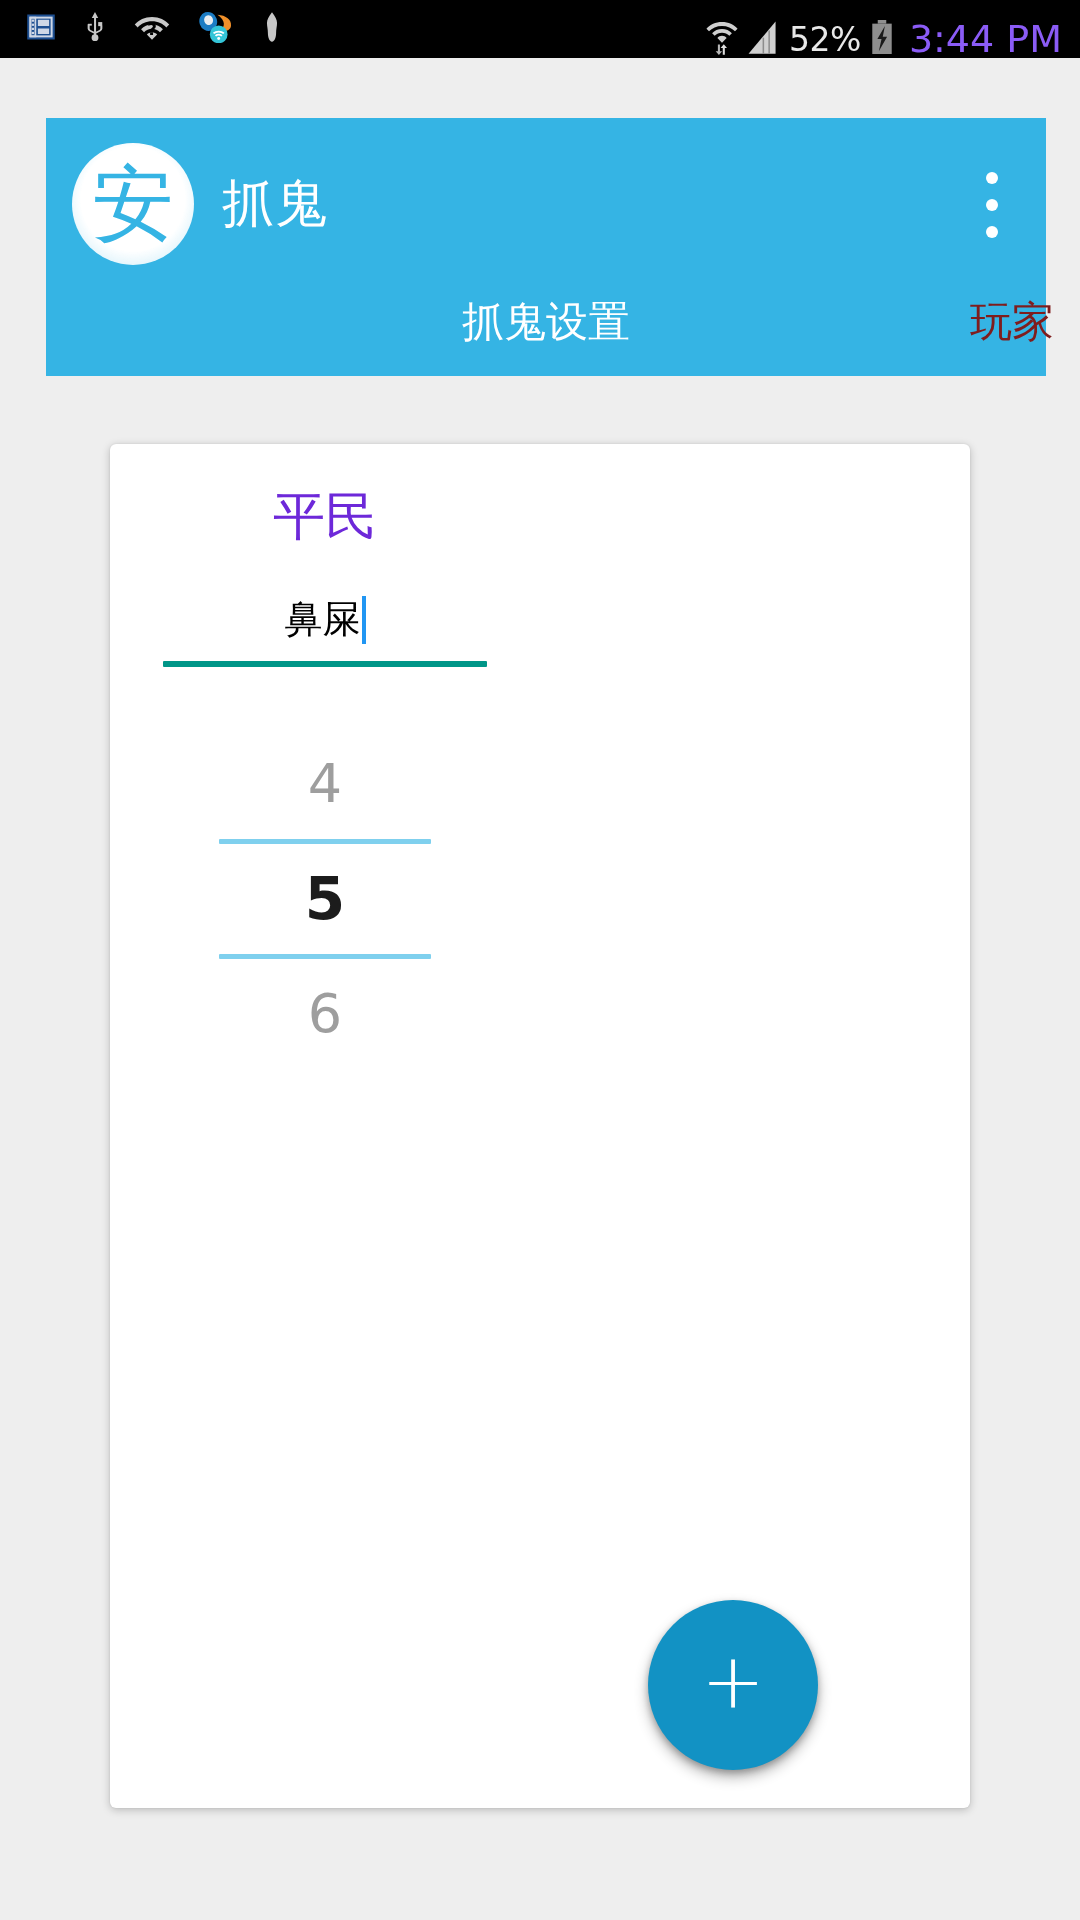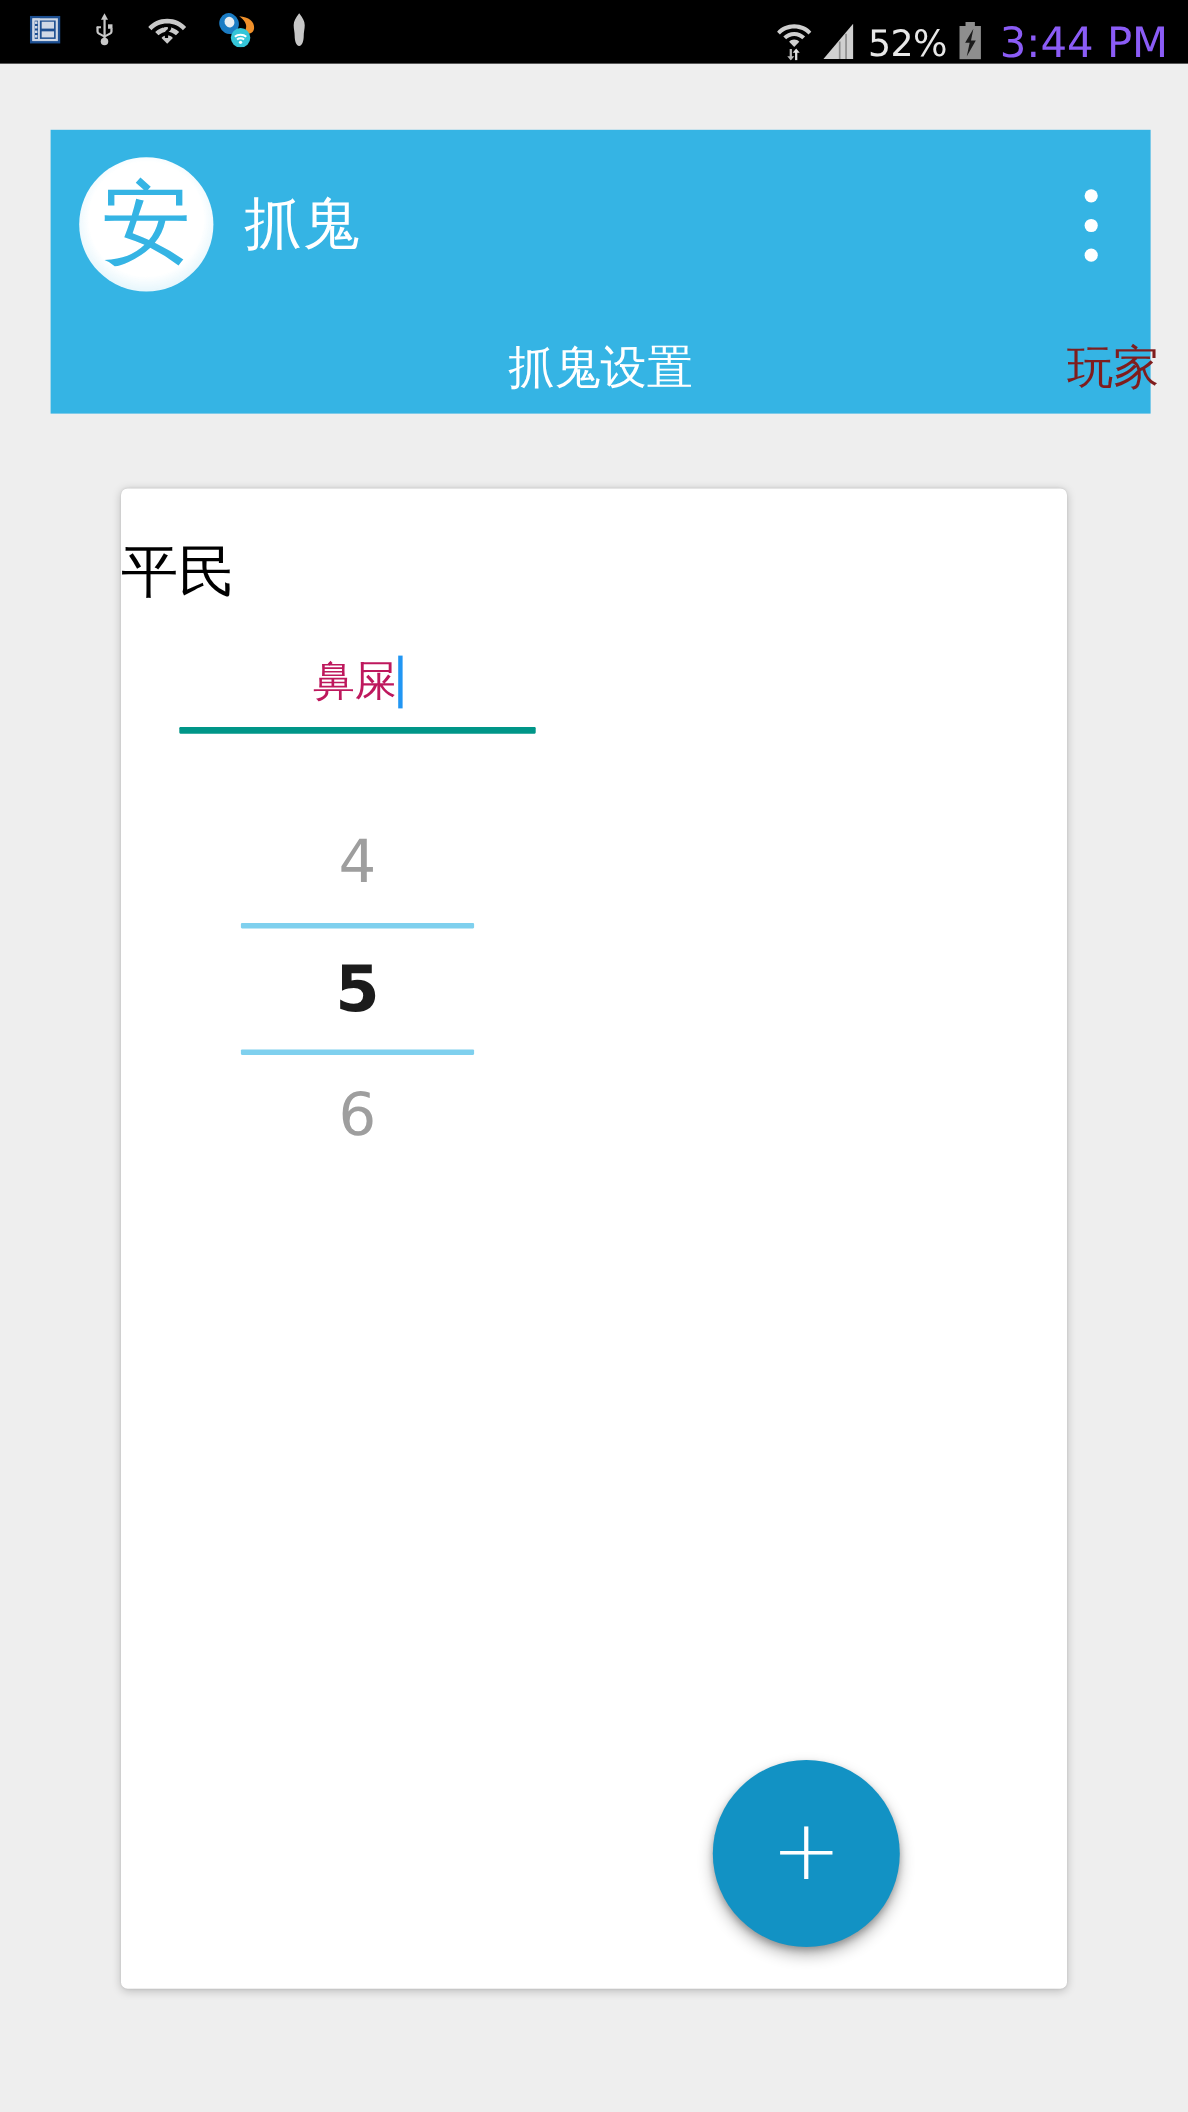--- a/index.html
+++ b/index.html
@@ -128,21 +128,21 @@
   }
   #tab-row {
     position: absolute;
     left: 0;
     top: 172px;
     width: 1000px;
     height: 86px;
   }
   .tab {
     position: absolute;
-    bottom: 14px;
+    bottom: 26px;
     color: #ffffff;
     font-size: 42px;
     font-family: Liberation Mono, monospace;
     cursor: pointer;
     white-space: nowrap;
   }
   #tab-settings {
     left: 50%;
     transform: translateX(-50%);
   }
@@ -170,37 +170,38 @@
     width: 860px;
     display: flex;
   }
   .col {
     width: 430px;
     box-sizing: border-box;
     position: relative;
   }
 
   .role-title {
-    color: #000000;
+    text-align: center;
+    color: #6d28d9;
     font-size: 52px;
-    font-family: Liberation Sans, sans-serif;
+    font-family: Liberation Mono, monospace;
     margin-top: 48px;
     line-height: 1.1;
   }
 
   
   .field-wrap {
     margin: 44px auto 0 auto;
     width: 324px;
     position: relative;
   }
   .field-value {
     text-align: center;
     font-size: 38px;
-    color: #be185d;
+    color: #000000;
     font-family: "DejaVu Sans", sans-serif;
     height: 52px;
     line-height: 52px;
     position: relative;
     white-space: nowrap;
   }
   .caret {
     display: inline-block;
     width: 4px;
     height: 48px;

